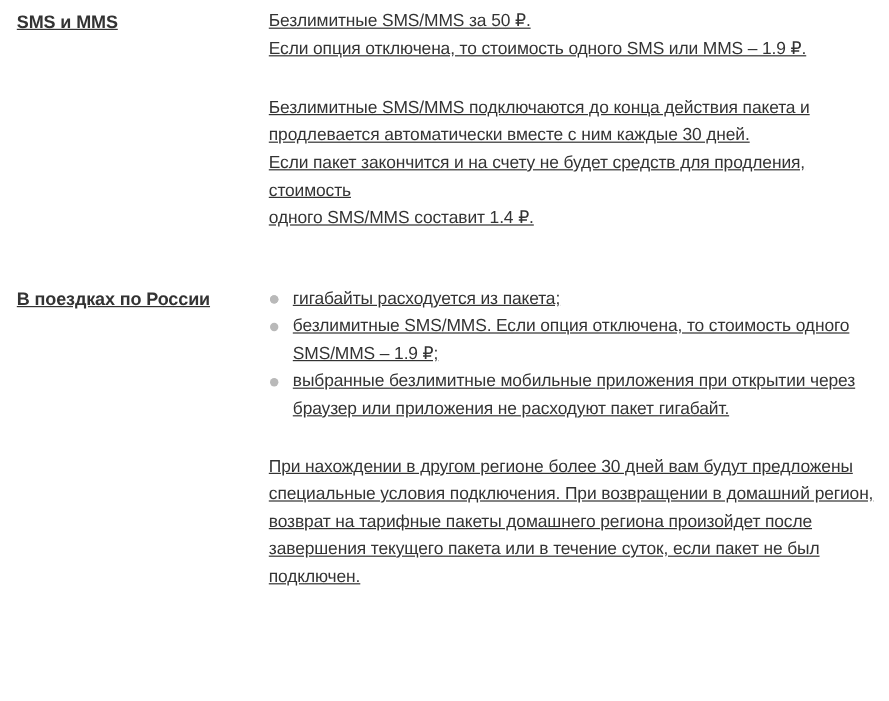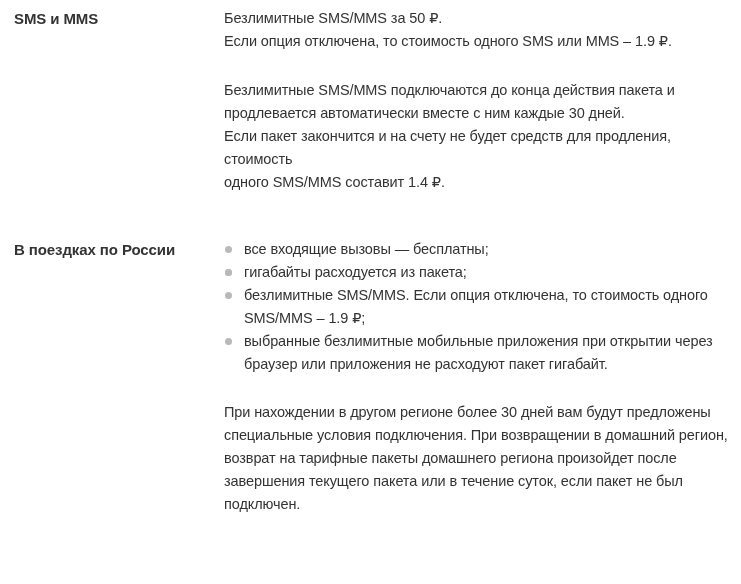--- a/index.html
+++ b/index.html
@@ -11,20 +11,21 @@
     width: 741px;
     height: 584px;
     overflow: hidden;
     font-family: "Liberation Sans", "DejaVu Sans", sans-serif;
     color: #333333;
   }
   .page {
     padding: 7px 4px 0 14px;
     box-sizing: border-box;
     width: 741px;
+    text-decoration: underline;
   }
   .row {
     display: flex;
     align-items: flex-start;
   }
   .row-travel {
     margin-top: 44px;
   }
   .term {
     flex: 0 0 171px;
@@ -92,24 +93,20 @@
 одного SMS/MMS составит 1.4 ₽.</p>
     </div>
   </section>
 
   <section class="row row-travel">
     <h2 class="term">В поездках по России</h2>
     <div class="def">
       <ul class="bullets">
         <li>
           <span class="dot"></span>
-          <span class="li-text">все входящие вызовы — бесплатны;</span>
-        </li>
-        <li>
-          <span class="dot"></span>
         </li>
         <li>
           <span class="dot"></span>
           <span class="li-text">гигабайты расходуется из пакета;</span>
         </li>
         <li>
           <span class="dot"></span>
           <span class="li-text">безлимитные SMS/MMS. Если опция отключена, то стоимость одного
 SMS/MMS – 1.9 ₽;</span>
         </li>

